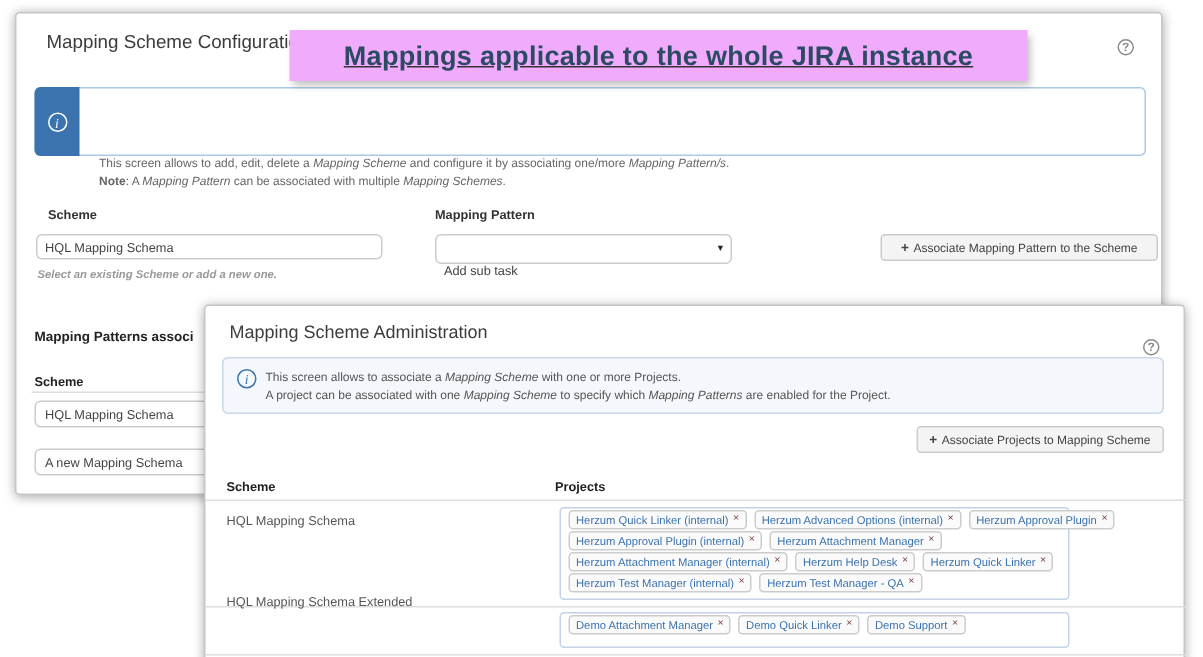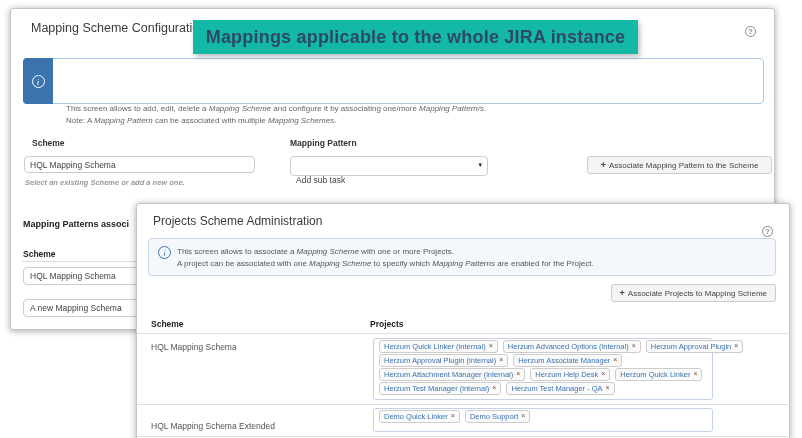--- a/index.html
+++ b/index.html
@@ -11,42 +11,42 @@
   .window { position:absolute; background:#fff; border:1px solid #c6c6c6; border-radius:3px;
             box-shadow:0 1px 7px rgba(0,0,0,.35); }
   .win-config { left:10px; top:8px; width:765px; height:322px; z-index:1; }
   .win-admin  { left:136px; top:203px; width:654px; height:260px; z-index:3; }
 
   .win-title { position:absolute; font-size:12.5px; color:#3c3c3c; }
   .help-icon { position:absolute; width:11px; height:11px; border:1px solid #8a8a8a; border-radius:50%;
                color:#8a8a8a; font-size:8px; font-weight:bold; text-align:center; line-height:10px; }
 
   
-  .banner { position:absolute; left:193px; top:20px; width:445px; height:34px; z-index:2;
-            background:#14b8a6; box-shadow:2px 3px 5px rgba(0,0,0,.25);
-            display:flex; align-items:center; justify-content:center; }
+  .banner { position:absolute; left:193px; top:20px; width:492px; height:34px; z-index:2;
+            background:#f0abfc; box-shadow:2px 3px 5px rgba(0,0,0,.25);
+            display:flex; align-items:center; justify-content:center;text-decoration:underline; }
   .banner span { font-size:18px; font-weight:bold; color:#2d4a63; letter-spacing:.2px; }
 
   
   .info1 { position:absolute; left:12px; top:49px; width:741px; height:46px;
            border:1px solid #a9c9e4; border-radius:4px; background:#fff; }
   .info1-bar { position:absolute; left:-1px; top:-1px; bottom:-1px; width:30px; background:#3b73af;
                border-radius:4px 0 0 4px; display:flex; align-items:center; justify-content:center; }
   .circle-i { width:13px; height:13px; border:1px solid #fff; border-radius:50%; color:#fff;
               font-size:9px; font-family:"Liberation Serif",serif; font-style:italic;
               text-align:center; line-height:12px; }
   .info1-text { position:absolute; left:42px; top:8px; font-size:8px; color:#666; line-height:11.5px;margin-top:36px; }
 
   .info2 { position:absolute; left:11px; top:34px; width:628px; height:38px;
            background:#f4f7fb; border:1px solid #c9d7e8; border-radius:4px; }
   .info2 .circle-i { position:absolute; left:9px; top:7px; border-color:#3b73af; color:#3b73af; }
   .info2-text { position:absolute; left:28px; top:7px; font-size:8px; color:#555; line-height:11.5px; }
 
   .em { font-style:italic; }
-  .bold { font-weight:normal; }
+  .bold { font-weight:bold; }
 
   
   .field-label { position:absolute; font-size:8.5px; font-weight:bold; color:#333; }
   .text-input { position:absolute; height:17px; border:1px solid #ccc; border-radius:4px;
                 font-size:8.5px; color:#444; padding:0 5px; font-family:inherit; background:#fff; }
   .helper { position:absolute; font-size:7.5px; font-style:italic; color:#999; }
   .select-box { position:absolute; height:17px; border:1px solid #ccc; border-radius:4px;
                 font-size:8.5px; color:#444; padding:18px 14px 0 5px; background:#fff; }
   .select-caret { position:absolute; right:5px; top:4px; font-size:7px; color:#222; }
   .btn { position:absolute; height:18px; background:#f4f4f4; border:1px solid #ccc; border-radius:3px;
@@ -110,21 +110,21 @@
 
     <div class="scheme-item" style="left:12px; top:258px;">HQL Mapping Schema</div>
     <div class="scheme-item" style="left:12px; top:290px;">A new Mapping Schema</div>
   </div>
 
   <div class="banner">
     <span>Mappings applicable to the whole JIRA instance</span>
   </div>
 
   <div class="window win-admin">
-    <div class="win-title" style="left:16px; top:10px; font-size:12px;">Projects Scheme Administration</div>
+    <div class="win-title" style="left:16px; top:10px; font-size:12px;">Mapping Scheme Administration</div>
     <div class="help-icon" style="right:16px; top:22px;">?</div>
 
     <div class="info2">
       <span class="circle-i">i</span>
       <div class="info2-text">
         <div><span>This screen allows to associate a </span><span class="em">Mapping Scheme</span><span> with one or more Projects.</span></div>
         <div><span>A project can be associated with one </span><span class="em">Mapping Scheme</span><span> to specify which </span><span class="em">Mapping Patterns</span><span> are enabled for the Project.</span></div>
       </div>
     </div>
 
@@ -152,21 +152,21 @@
             <span>Herzum Approval Plugin</span>
             <span class="tag-x">×</span>
           </span>
       </div>
       <div class="tag-line">
         <span class="tag">
             <span>Herzum Approval Plugin (internal)</span>
             <span class="tag-x">×</span>
           </span>
         <span class="tag">
-            <span>Herzum Associate Manager</span>
+            <span>Herzum Attachment Manager</span>
             <span class="tag-x">×</span>
           </span>
       </div>
       <div class="tag-line">
         <span class="tag">
             <span>Herzum Attachment Manager (internal)</span>
             <span class="tag-x">×</span>
           </span>
         <span class="tag">
             <span>Herzum Help Desk</span>
@@ -183,23 +183,27 @@
             <span class="tag-x">×</span>
           </span>
         <span class="tag">
             <span>Herzum Test Manager - QA</span>
             <span class="tag-x">×</span>
           </span>
       </div>
     </div>
     <div class="hline" style="left:0; top:200px; width:654px;"></div>
 
-    <div class="cell-text" style="left:14px; top:217px;">HQL Mapping Schema Extended</div>
+    <div class="cell-text" style="left:14px; top:192px;">HQL Mapping Schema Extended</div>
     <div class="tags-box" style="top:204px; height:24px;">
       <div class="tag-line">
+        <span class="tag">
+            <span>Demo Attachment Manager</span>
+            <span class="tag-x">×</span>
+          </span>
         <span class="tag">
             <span>Demo Quick Linker</span>
             <span class="tag-x">×</span>
           </span>
         <span class="tag">
             <span>Demo Support</span>
             <span class="tag-x">×</span>
           </span>
       </div>
     </div>

